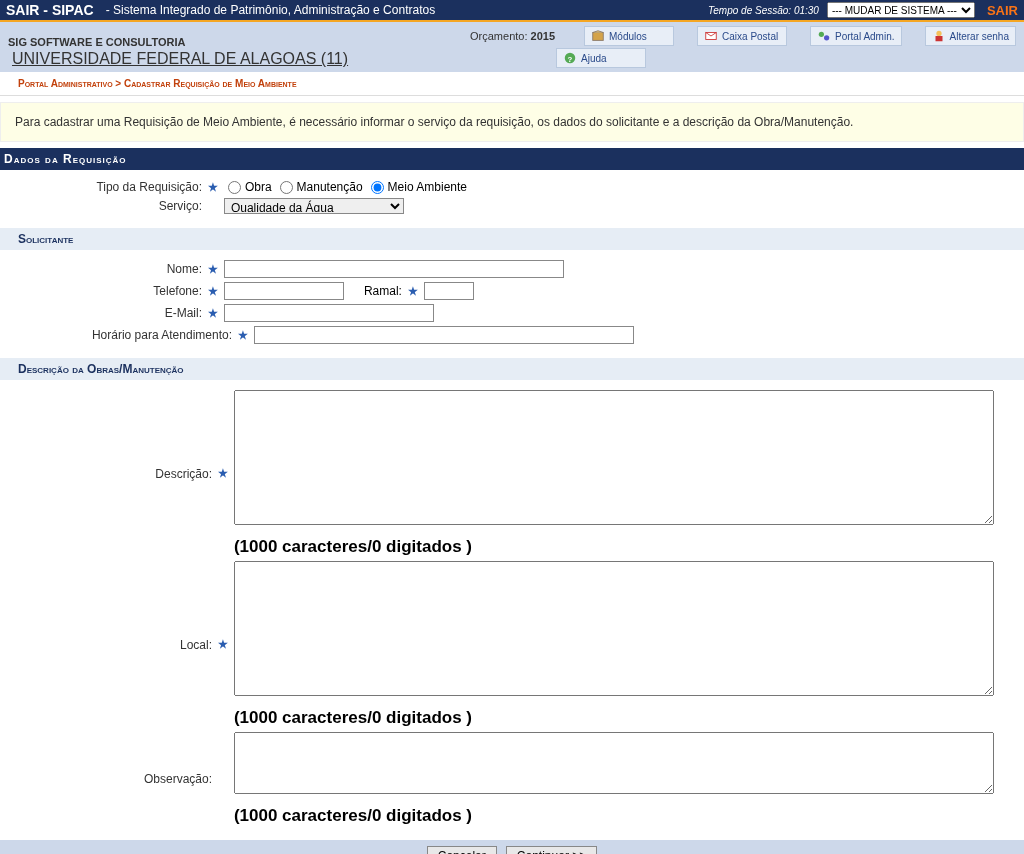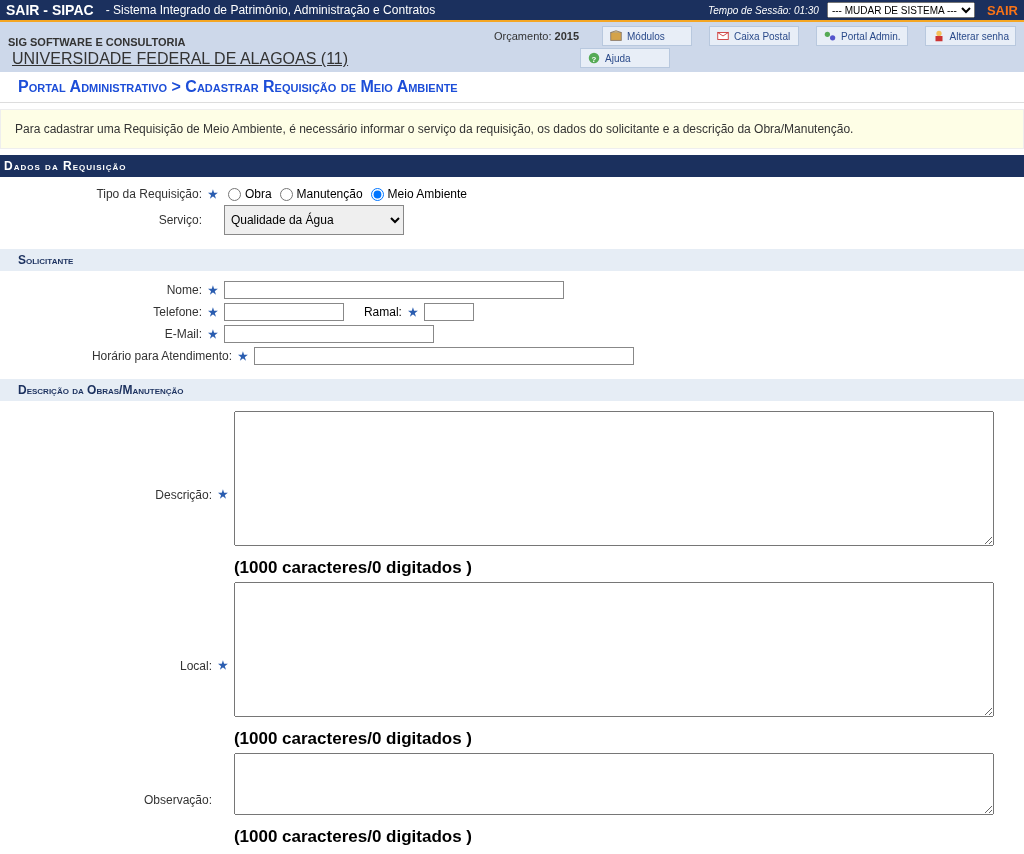--- a/index.html
+++ b/index.html
@@ -11,41 +11,41 @@
     .top-bar .session { font-style: italic; font-size: 10px; margin-right: 8px; }
     .top-bar select { font-size: 10px; height: 16px; }
     .top-bar .sair { font-weight: bold; font-size: 13px; color: #f97316; margin-left: 12px; cursor: pointer; }
     
     .info-bar { background: #cdd8ea; display: flex; align-items: flex-end; padding: 4px 8px; font-size: 11px; }
     .info-left { flex: 1; }
     .info-left .org { font-weight: bold; color: #333; font-size: 11px; }
     .info-left .univ { color: #333; font-size: 16px; margin-top: 2px; display: flex; align-items: center; text-decoration: underline; }
     .info-left .univ .icon { margin-right: 4px; }
     .info-right { display: flex; flex-direction: column; }
-    .info-row1 { display: flex; align-items: center; gap: 17px; margin-bottom: 2px; }
+    .info-row1 { display: flex; align-items: center; gap: 23px; margin-bottom: 2px; }
     .orcamento { color: #333; font-size: 11px; margin-right: 6px; }
     .orcamento b { font-weight: bold; }
     .link-btn { background: #e8eef7; border: 1px solid #b8c8de; padding: 2px 6px; display: flex; align-items: center; gap: 4px; font-size: 10px; color: #2a4a8a; cursor: pointer; min-width: 90px; }
     .link-btn .icn { width: 14px; height: 14px; display: inline-block; }
     .info-row2 { display: flex; }
     
-    .breadcrumb { background: #fff; padding: 6px 18px; font-size: 16px; font-weight: bold; color: #1d4ed8; font-variant: small-caps; border-bottom: 1px solid #ddd; }
+    .breadcrumb { background: #fff; padding: 6px 18px; font-size: 10px; font-weight: bold; color: #c2410c; font-variant: small-caps; border-bottom: 1px solid #ddd; }
     
     .instruction { background: #fefee6; border: 1px solid #eee; padding: 12px 14px; margin: 6px 0; font-size: 12px; color: #333; }
     
     .section-header { background: #1b305e; color: #fff; text-align: left; padding: 4px; font-weight: bold; font-variant: small-caps; font-size: 12px; letter-spacing: 1px; }
     
     .sub-header { background: #e6edf5; color: #1b305e; padding: 4px 18px; font-weight: bold; font-variant: small-caps; font-size: 12px; }
     
     .form-area { padding: 6px 18px 10px 18px; }
     .form-row { display: flex; align-items: center; margin: 4px 0; }
     .form-row label { width: 190px; text-align: right; padding-right: 6px; font-size: 12px; color: #333; }
     .form-row .req { color: #2a5db0; font-weight: bold; margin-right: 6px; }
     .form-row input[type=text] { border: 1px solid #888; padding: 2px 3px; font-size: 12px; height: 18px; }
-    .form-row select { border: 1px solid #888; padding: 1px 2px; font-size: 12px; height: 30px; }
+    .form-row select { border: 1px solid #888; padding: 1px 2px; font-size: 12px; height: 16px; }
     .radio-group { display: flex; align-items: center; gap: 4px; font-size: 12px; }
     .radio-group input { margin-left: 4px; }
     .inline-label { margin-left: 20px; padding-right: 6px; font-size: 12px; }
     
     .ta-row { display: flex; align-items: center; margin: 4px 0; }
     .ta-row label { width: 200px; text-align: right; padding-right: 6px; font-size: 12px; color: #333; }
     .ta-row .req { color: #2a5db0; font-weight: bold; margin-right: 6px; }
     .ta-col { display: flex; flex-direction: column; }
     .counter { font-weight: bold; font-size: 17px; margin-top: 12px; }
     

